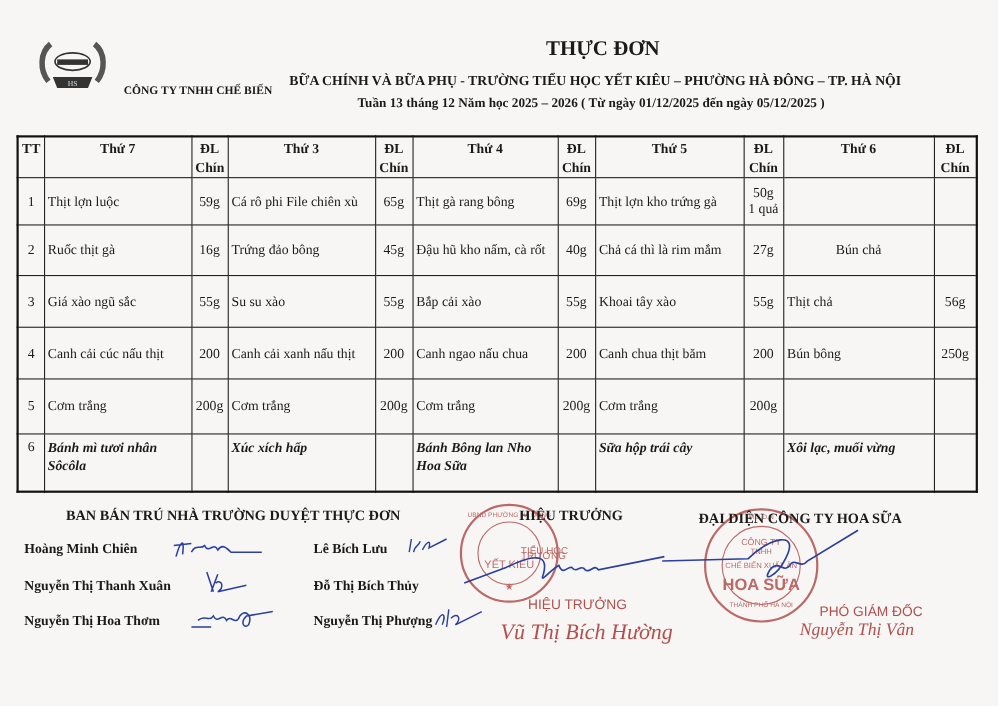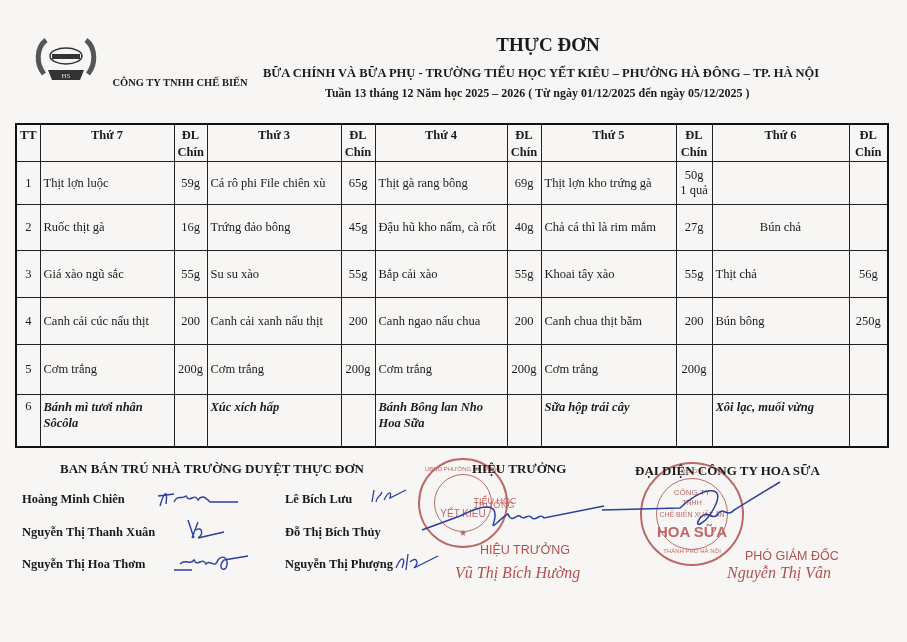--- a/index.html
+++ b/index.html
@@ -39,21 +39,21 @@
   tr.snack td.dish { font-weight: bold; font-style: italic; vertical-align: top; padding-top: 4px; line-height: 16px; }
   tr.snack td.tt { vertical-align: top; padding-top: 4px; }
 
   .sig-title { font-weight: bold; font-size: 13px; white-space: nowrap; }
   .sig-name { font-weight: bold; font-size: 12.5px; white-space: nowrap; }
   .signature { position: absolute; }
   .stamp { position: absolute; border-radius: 50%; border: 2px solid #b2504e; opacity: 0.85; }
   .stamp-inner { position: absolute; border-radius: 50%; border: 1px solid #b2504e; }
   .stamp-text { position: absolute; color: #b2504e; font-family: "Liberation Sans", "DejaVu Sans", sans-serif; text-align: center; white-space: nowrap; }
   .red-role { color: #b2504e; font-family: "Liberation Sans", "DejaVu Sans", sans-serif; font-size: 12.5px; white-space: nowrap; }
-  .red-name { color: #b2504e; font-style: italic; font-size: 16px; font-family: "Liberation Serif", "DejaVu Serif", serif; white-space: nowrap; }
+  .red-name { color: #b2504e; font-style: italic; font-size: 20px; font-family: "Liberation Serif", "DejaVu Serif", serif; white-space: nowrap; }
 </style>
 </head>
 <body>
 
 <div class="abs logo">
   <svg width="64" height="52" viewBox="0 0 64 52">
     <path d="M10 40 C2 30 2 14 12 6" stroke="#555" stroke-width="5" fill="none"></path>
     <path d="M54 40 C62 30 62 14 52 6" stroke="#555" stroke-width="5" fill="none"></path>
     <ellipse cx="32" cy="22" rx="16" ry="8" fill="none" stroke="#333" stroke-width="1.5"></ellipse>
     <rect x="18" y="20" width="28" height="5" fill="#333"></rect>

